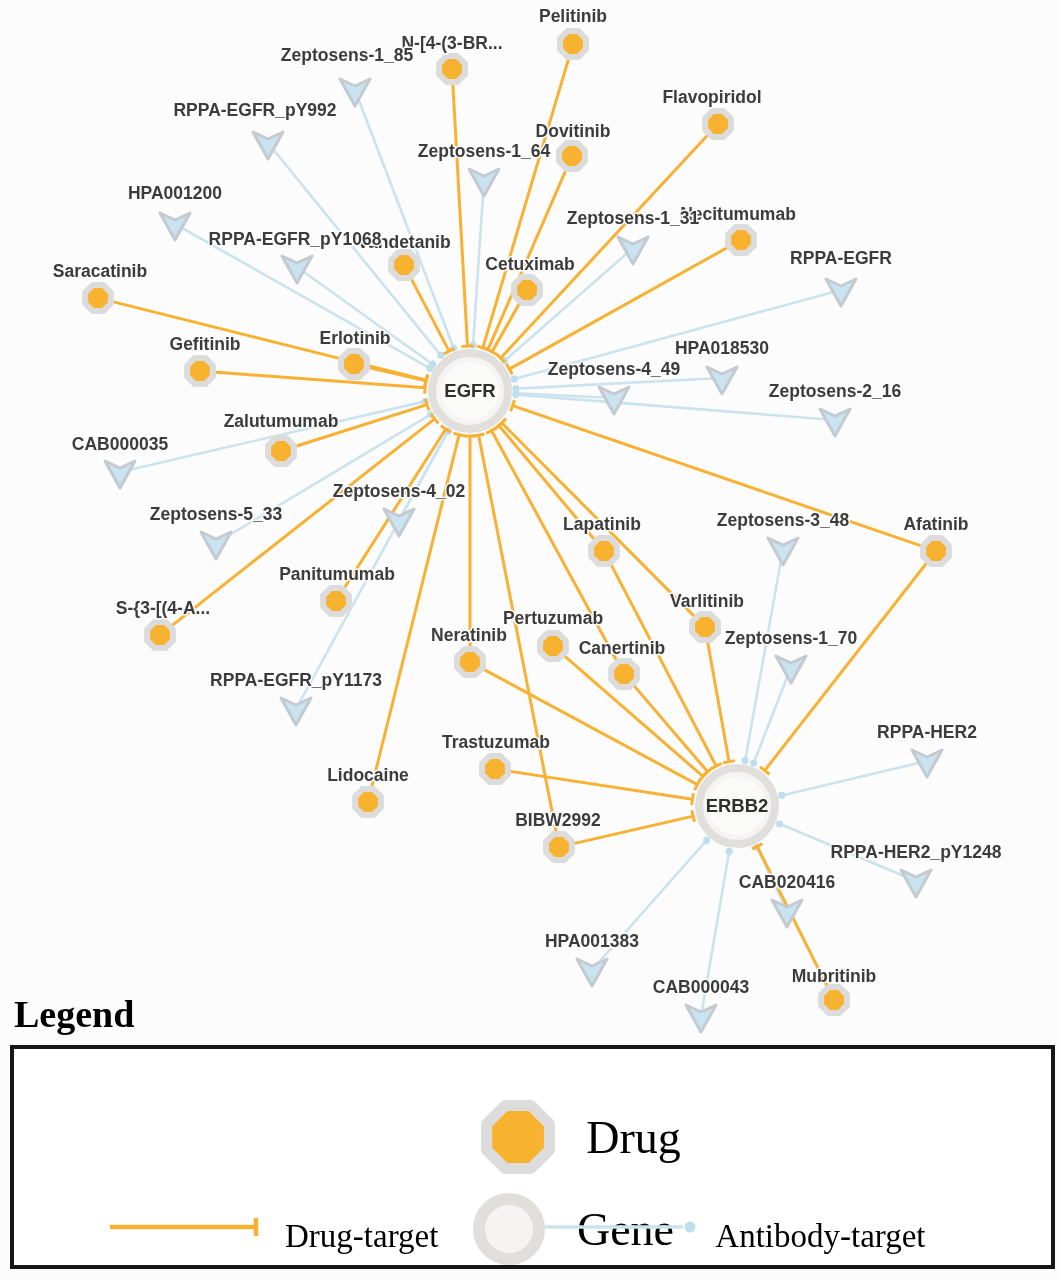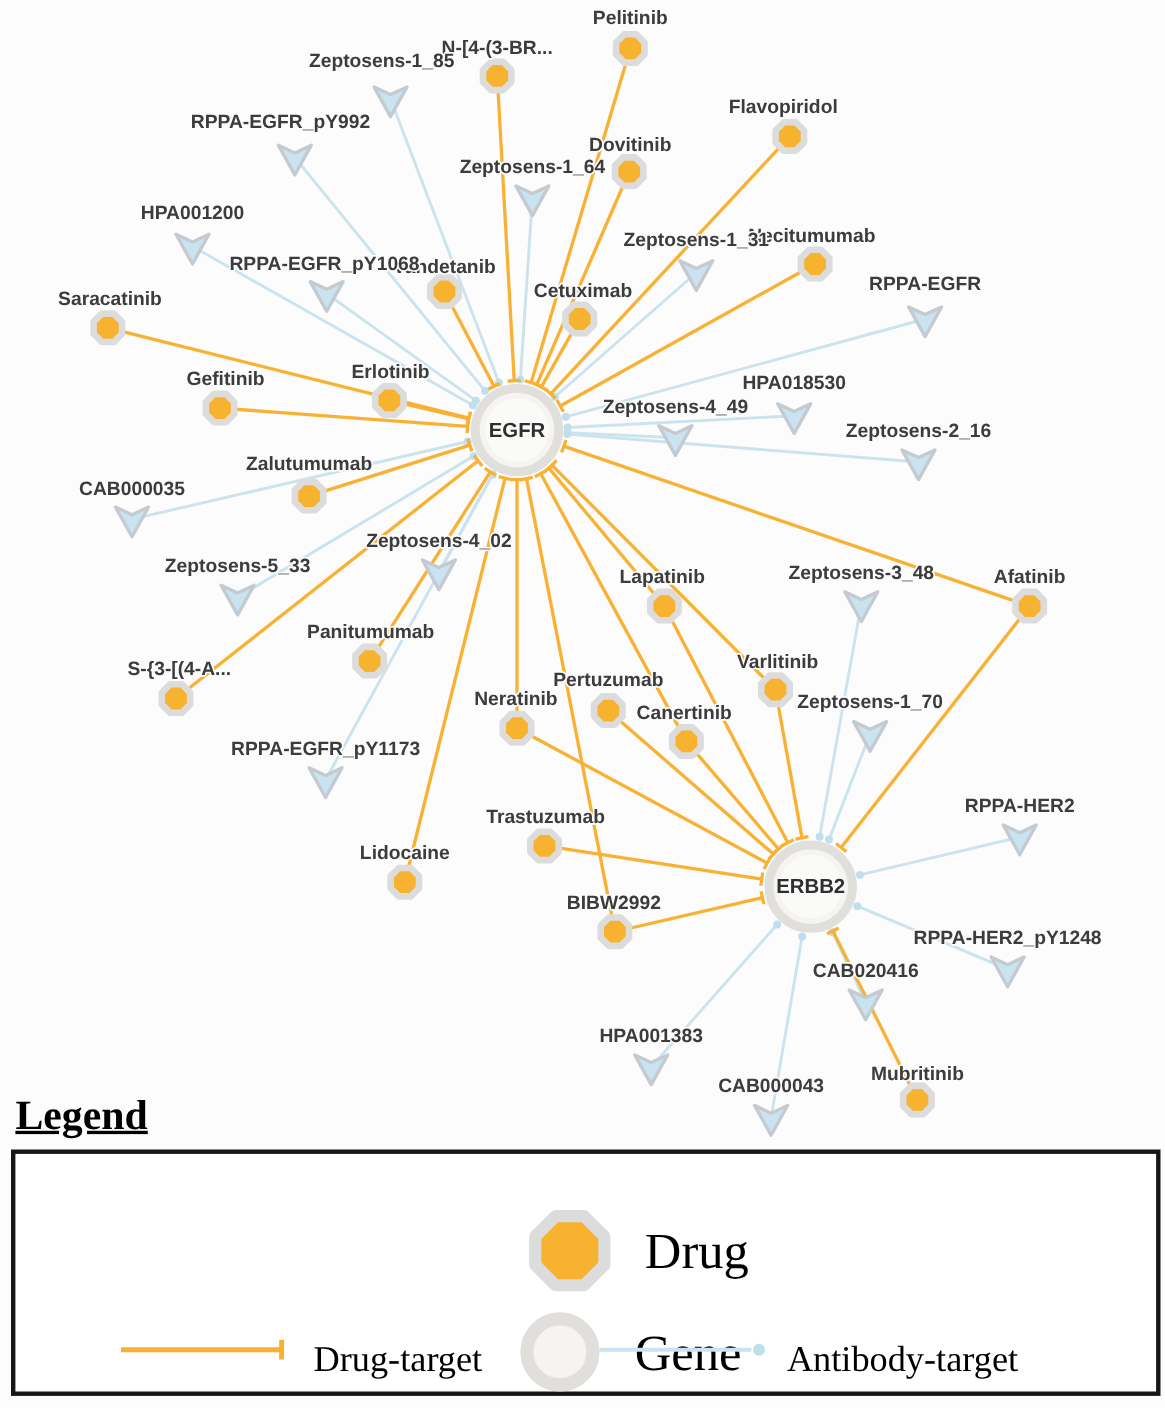--- a/index.html
+++ b/index.html
@@ -10,21 +10,21 @@
     font-family:"Liberation Sans",sans-serif;font-size:17.5px;font-weight:700;
     fill:var(--label,#3C3C3C);text-anchor:middle;
     paint-order:stroke fill;stroke:#FCFCFC;stroke-width:3px;stroke-linejoin:round;
   }
   .gene-label{
     font-family:"Liberation Sans",sans-serif;font-size:18.5px;font-weight:700;
     fill:#2F2F2F;text-anchor:middle;
   }
   .legend-title{
     position:absolute;left:14px;top:992px;
-    font-family:"Liberation Serif",serif;font-weight:700;font-size:38px;color:#000;text-decoration:underline;
+    font-family:"Liberation Serif",serif;font-weight:700;font-size:38px;color:#000;
   }
   .legend-box{
     position:absolute;left:10px;top:1045px;width:1037px;height:216px;
     border:4px solid #161616;background:#FFFFFF;
   }
   .legend-row{position:absolute;left:0;right:0;display:flex;align-items:center;}
   .row-nodes{top:42px;flex-direction:column;}
   .row-edges{top:156px;height:44px;}
   .legend-item{display:flex;align-items:center;gap:22px;}
   .row-nodes .legend-item:nth-child(1){margin-left:88px;}

